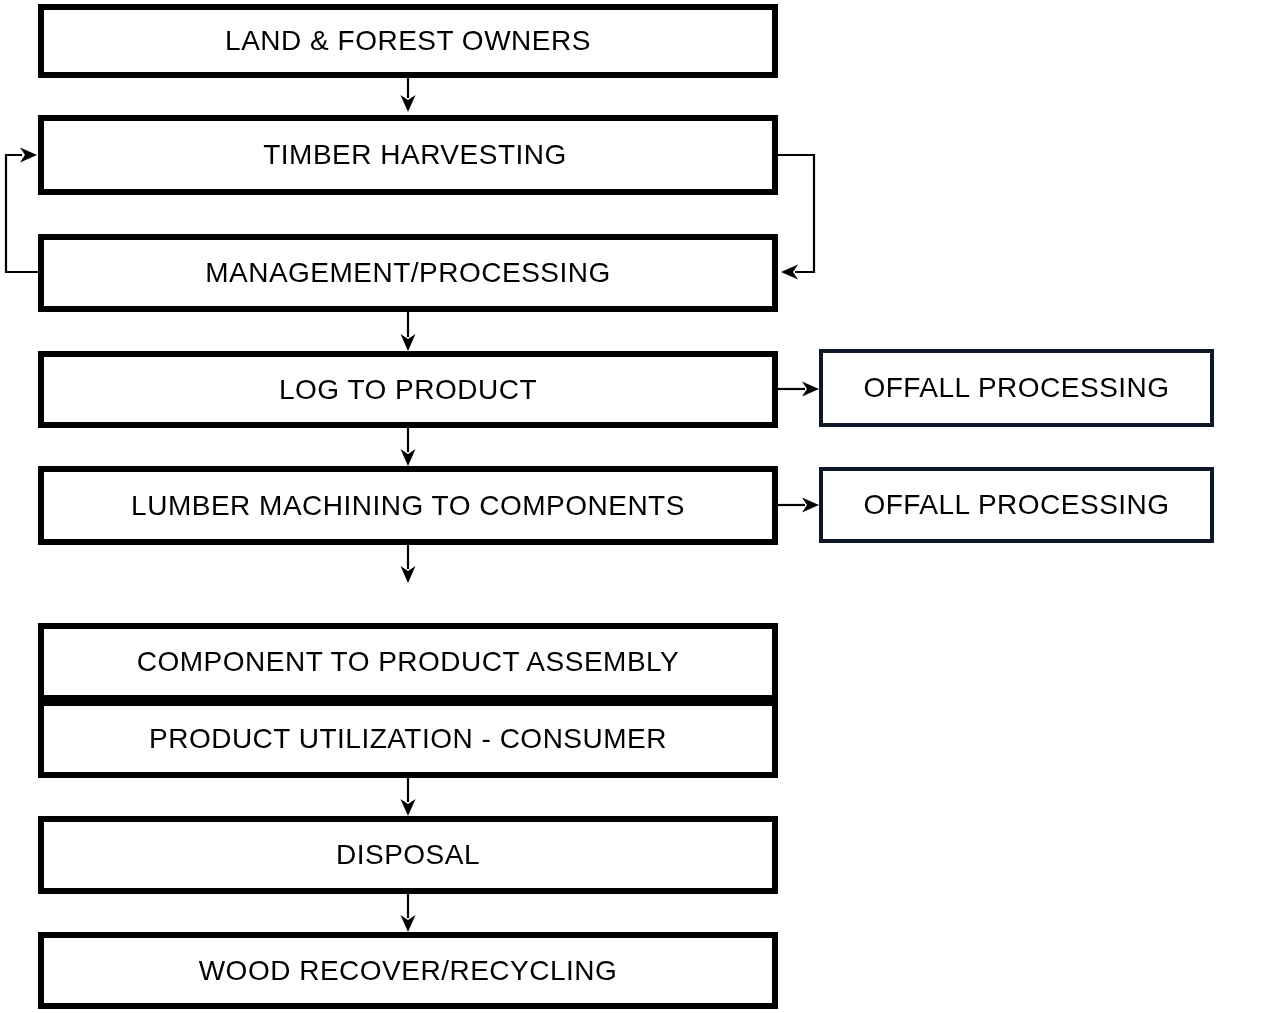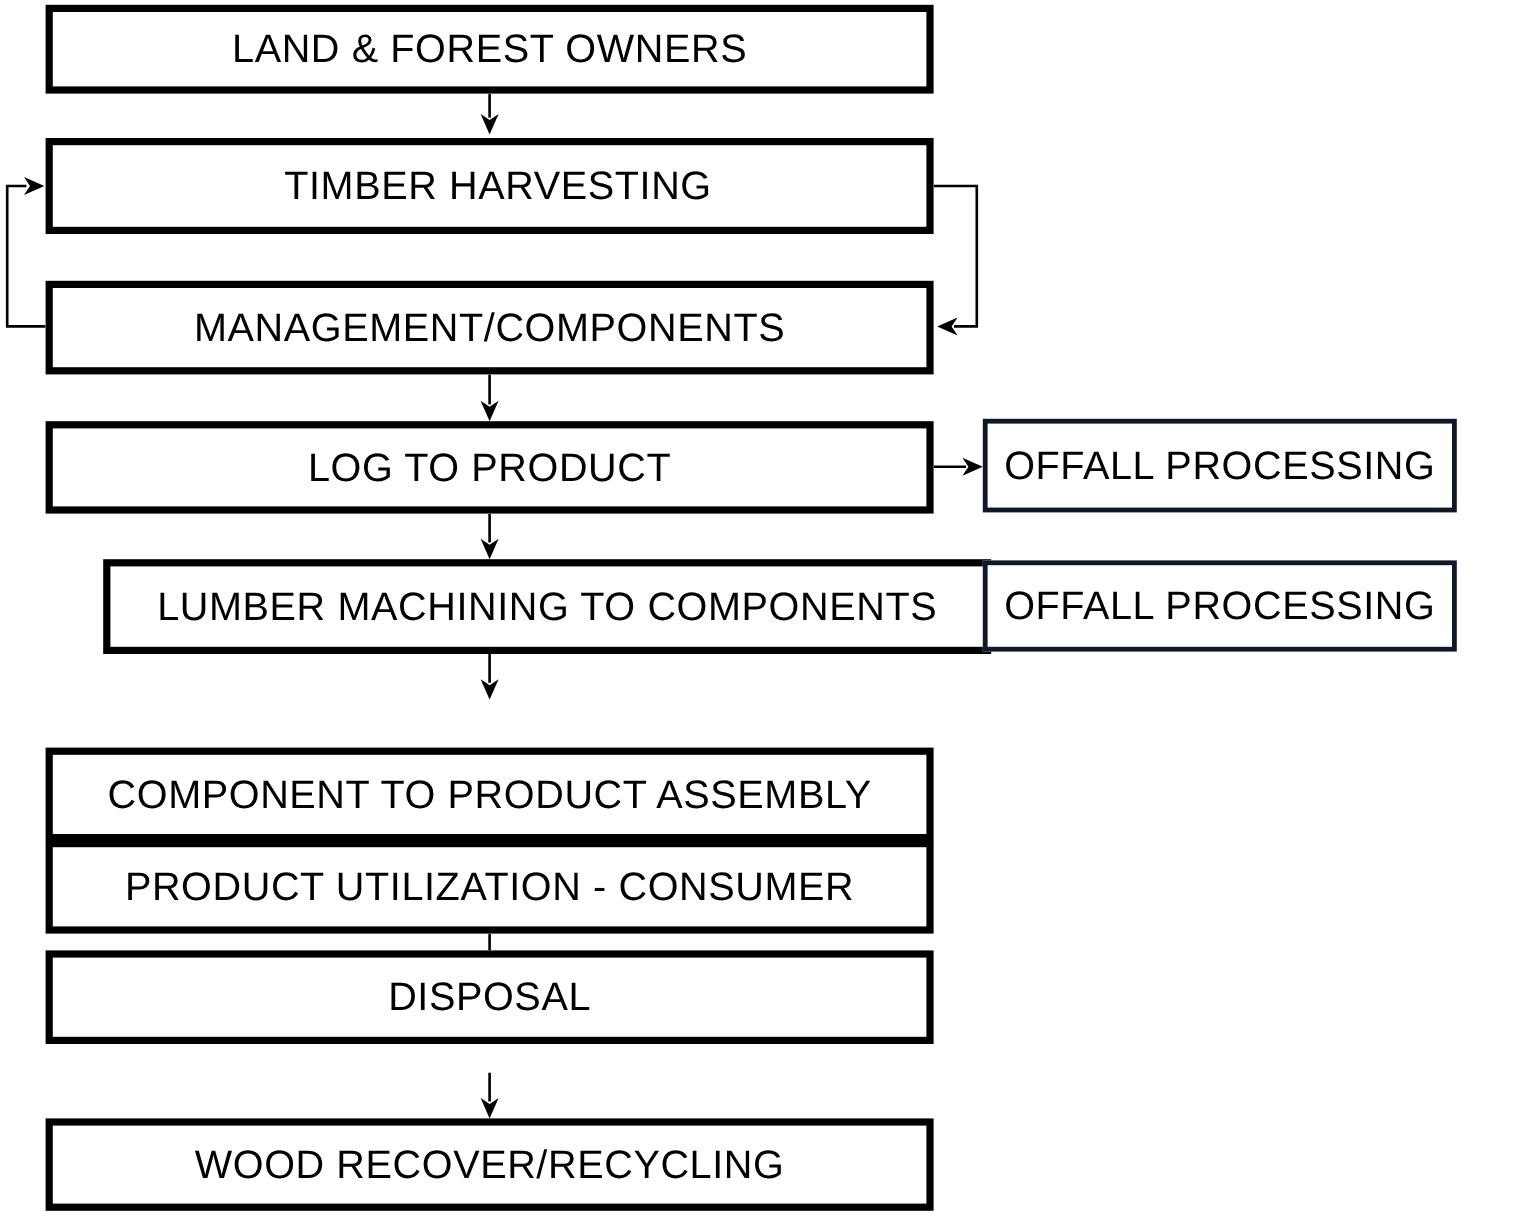--- a/index.html
+++ b/index.html
@@ -24,43 +24,43 @@
   }
   .node {
     position: absolute;
     box-sizing: border-box;
     background: #ffffff;
     display: flex;
     align-items: center;
     justify-content: center;
     text-align: center;
     color: #000000;
-    font-size: 33px;
+    font-size: 28px;
     font-weight: 400;
     letter-spacing: 0.5px;
     white-space: nowrap;
   }
   .node.main {
     left: 38px;
     width: 740px;
     border: 6px solid #000000;
   }
   .node.side {
     left: 819px;
     width: 395px;
     border: 4px solid #0f172a;
   }
   .n1 { top: 4px;   height: 74px; }
   .n2 { top: 115px; height: 80px; padding-left: 14px; }
   .n3 { top: 234px; height: 78px; }
   .n4 { top: 351px; height: 77px; }
-  .n5 { top: 466px; height: 79px; margin-left: 48px; }
+  .n5 { top: 466px; height: 79px; }
   .n6 { top: 583px; height: 78px; margin-top: 40px; }
   .n7 { top: 700px; height: 78px; }
-  .n8 { top: 792px; height: 78px; }
+  .n8 { top: 816px; height: 78px; }
   .n9 { top: 932px; height: 77px; text-align: center; }
   .s1 { top: 349px; height: 78px; }
   .s2 { top: 467px; height: 76px; }
   .edge-line {
     stroke: #000000;
     stroke-width: 2.2;
     fill: none;
   }
   .edge-head {
     fill: #000000;
@@ -127,21 +127,21 @@
     <g>
       <line class="edge-line" x1="408" y1="894" x2="408" y2="918"></line>
       <path class="edge-head" d="M408,932 L400.5,915 L408,920 L415.5,915 Z"></path>
     </g>
   </svg>
 
   <div class="node main n1">LAND &amp; FOREST OWNERS</div>
 
   <div class="node main n2">TIMBER HARVESTING</div>
 
-  <div class="node main n3">MANAGEMENT/COMPONENTS</div>
+  <div class="node main n3">MANAGEMENT/PROCESSING</div>
 
   <div class="node main n4">LOG TO PRODUCT</div>
 
   <div class="node main n5">LUMBER MACHINING TO COMPONENTS</div>
 
   <div class="node main n6">COMPONENT TO PRODUCT ASSEMBLY</div>
 
   <div class="node main n7">PRODUCT UTILIZATION - CONSUMER</div>
 
   <div class="node main n8">DISPOSAL</div>

